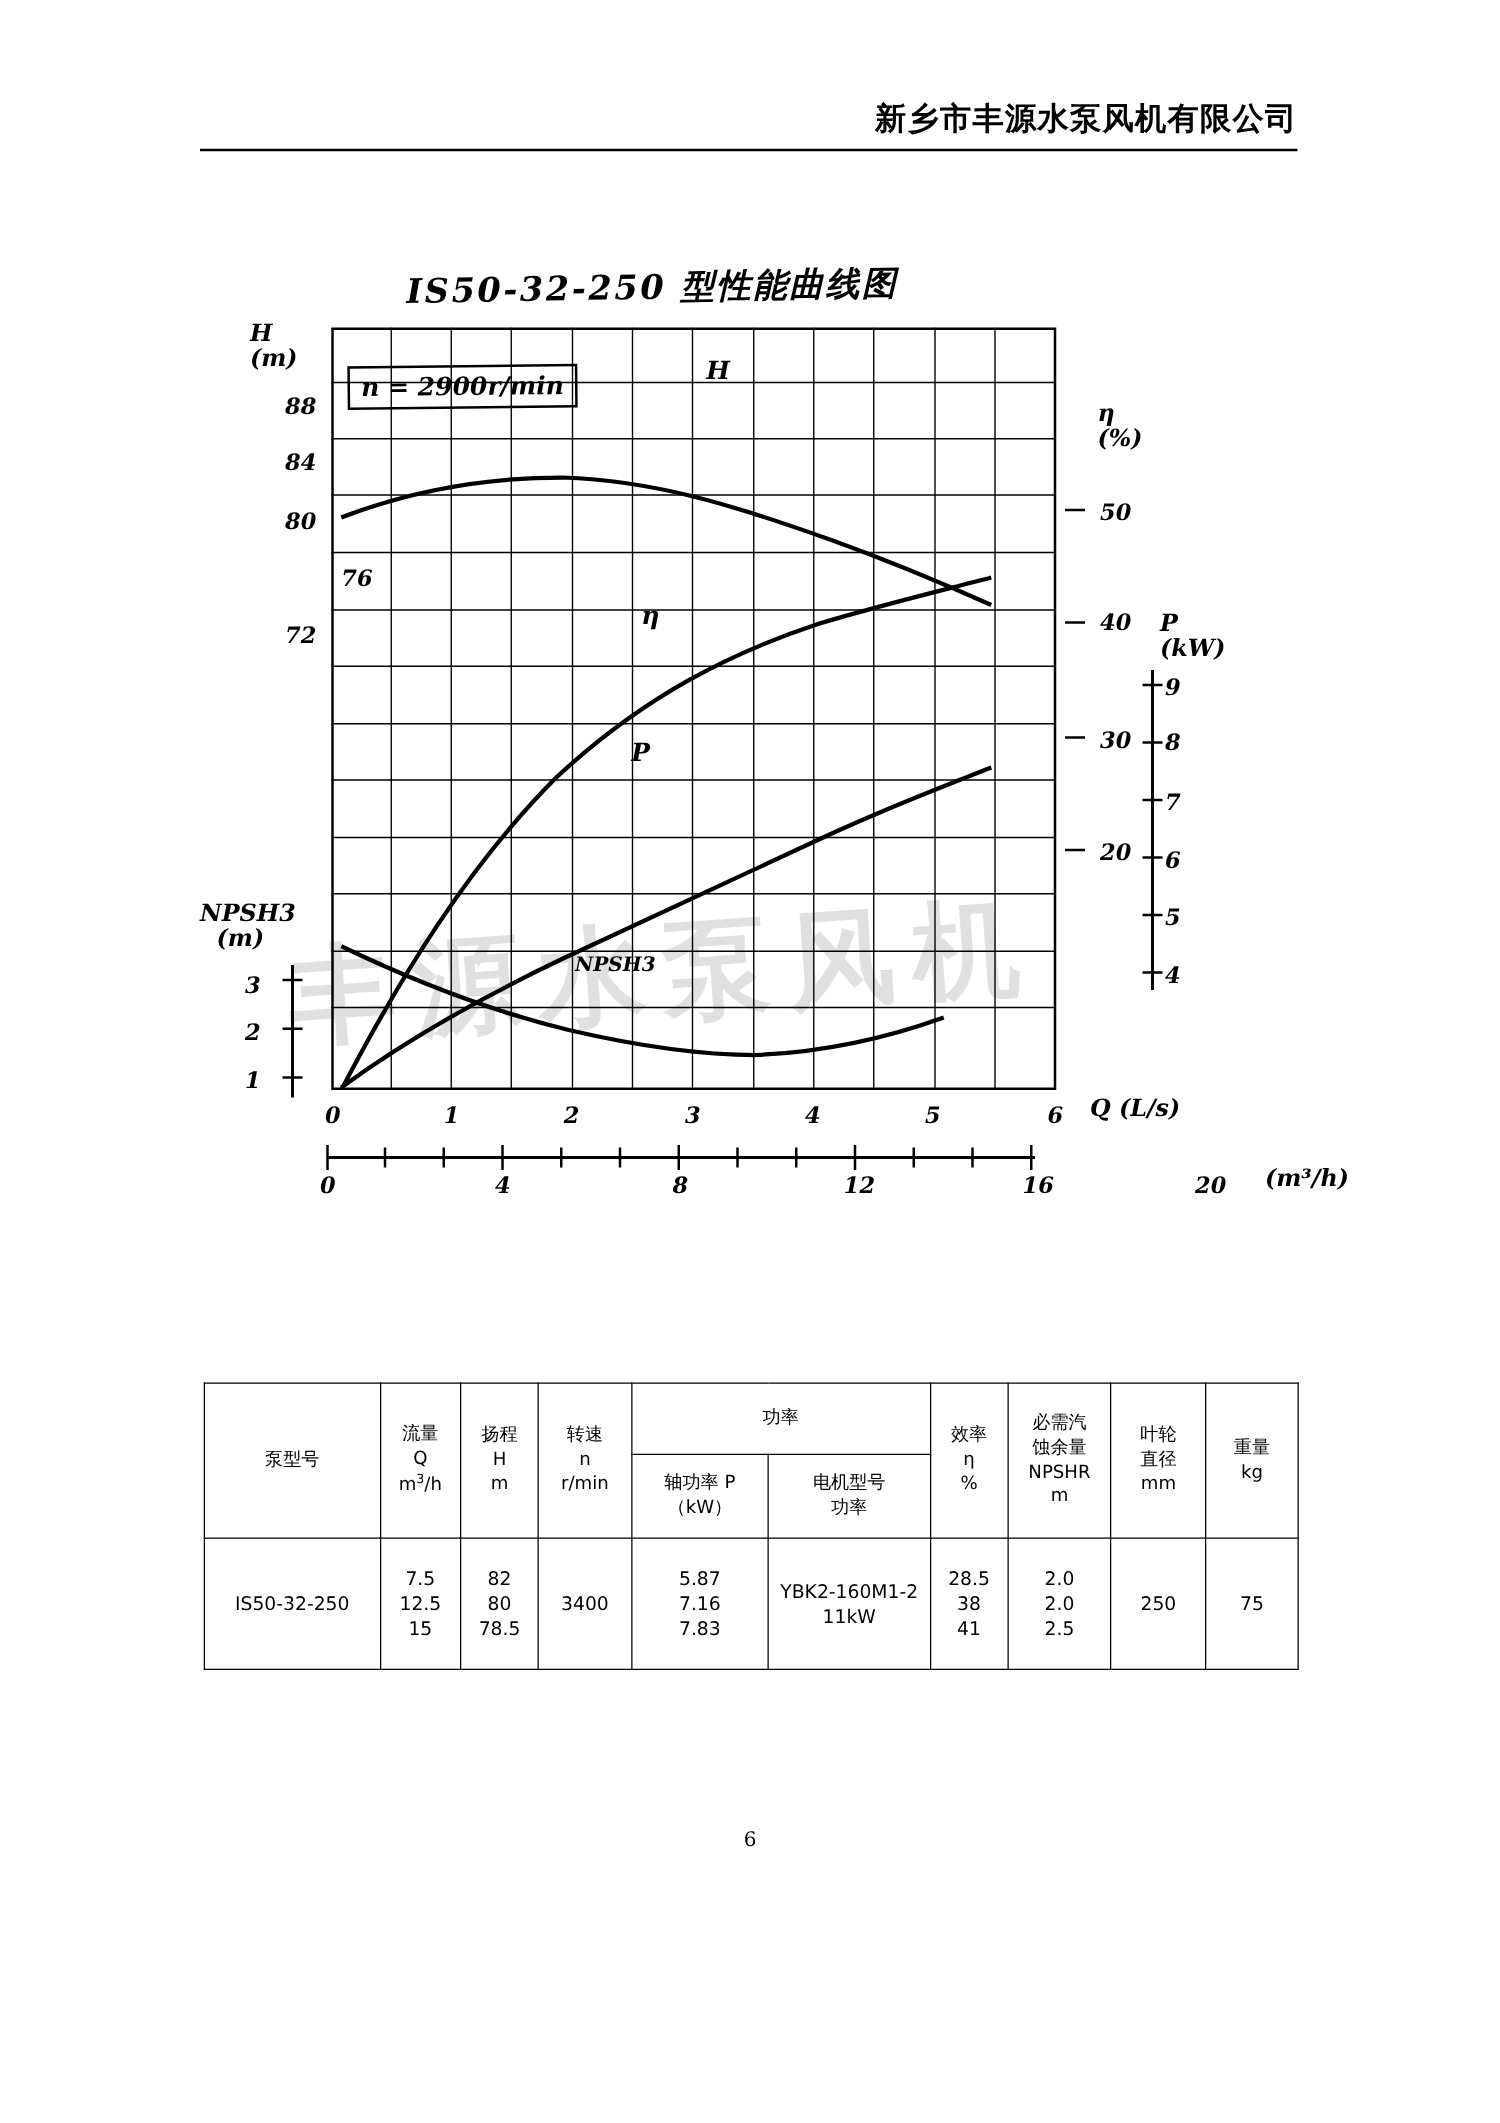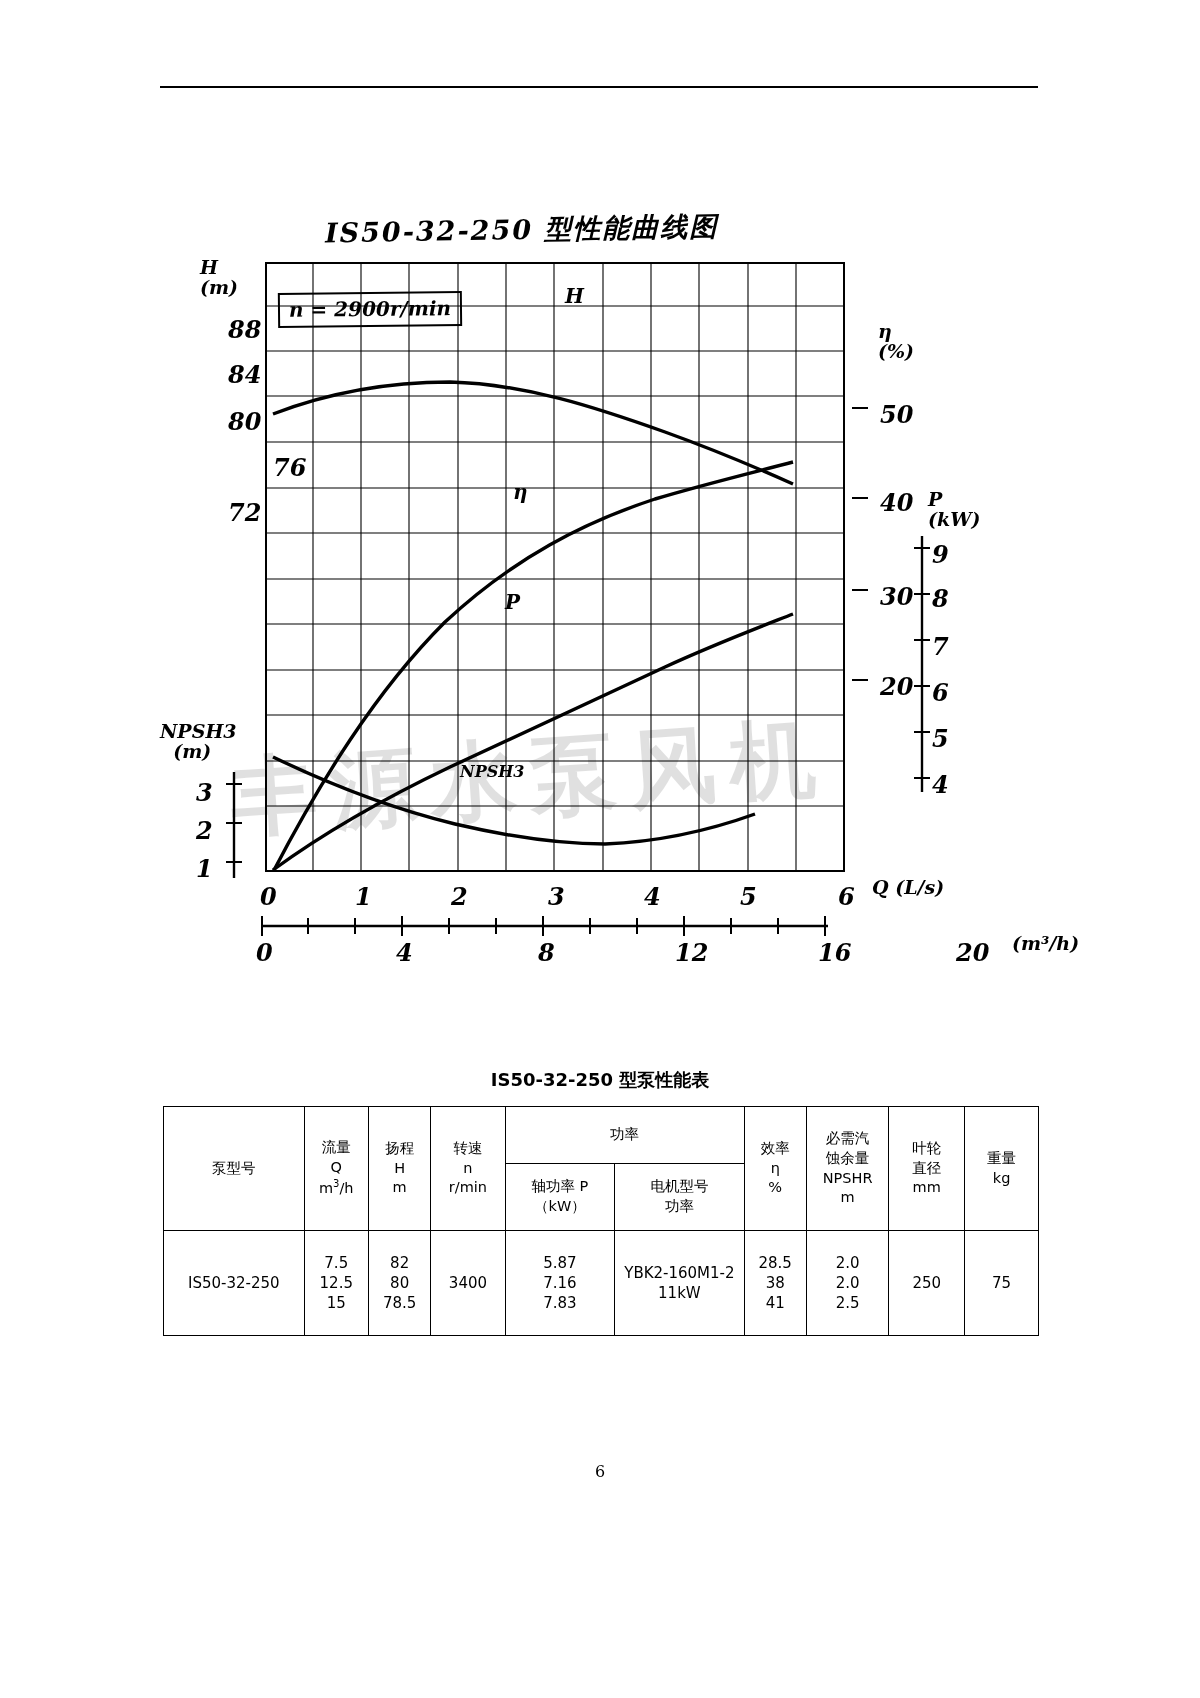--- a/index.html
+++ b/index.html
@@ -69,21 +69,21 @@
     font-weight: bold;
     font-size: 19px;
     line-height: 1.05;
     white-space: pre;
   }
   .tick-label {
     position: absolute;
     font-family: "DejaVu Serif", serif;
     font-style: italic;
     font-weight: bold;
-    font-size: 24px;
+    font-size: 18px;
   }
   .curve-label {
     position: absolute;
     font-family: "DejaVu Serif", serif;
     font-style: italic;
     font-weight: bold;
     font-size: 20px;
   }
   .nvalue-box {
     position: absolute;
@@ -172,20 +172,21 @@
     font-family: "DejaVu Serif", serif;
     font-size: 16px;
   }
 </style>
 </head>
 <body>
 
 <div class="page">
 
   <div class="header">
+    <div class="company-name">新乡市丰源水泵风机有限公司</div>
     <div class="header-rule"></div>
   </div>
 
   <div class="chart-wrap">
 
     <div class="chart-title">IS50-32-250 型性能曲线图</div>
 
     <div class="axis-label" style="left:50px; top:58px;">H
 (m)</div>
 
@@ -328,21 +329,20 @@
       <g stroke="#000" stroke-width="2">
         <line x1="4" y1="16" x2="20" y2="16"></line>
         <line x1="4" y1="55" x2="20" y2="55"></line>
         <line x1="4" y1="94" x2="20" y2="94"></line>
       </g>
     </svg>
 
     <div class="watermark">丰源水泵风机</div>
   </div>
 
-  <div class="table-title">IS50-32-250 型泵性能表</div>
 
   <table class="perf">
     <tbody>
         <tr class="h-row1">
       <td rowspan="2" style="width:138px;" class="cell-multiline">泵型号</td>
       <td rowspan="2" style="width:60px;" class="cell-multiline">流量<br>Q<br>m<sup>3</sup>/h</td>
       <td rowspan="2" style="width:58px;" class="cell-multiline">扬程
 H
 m</td>
       <td rowspan="2" style="width:70px;" class="cell-multiline">转速

